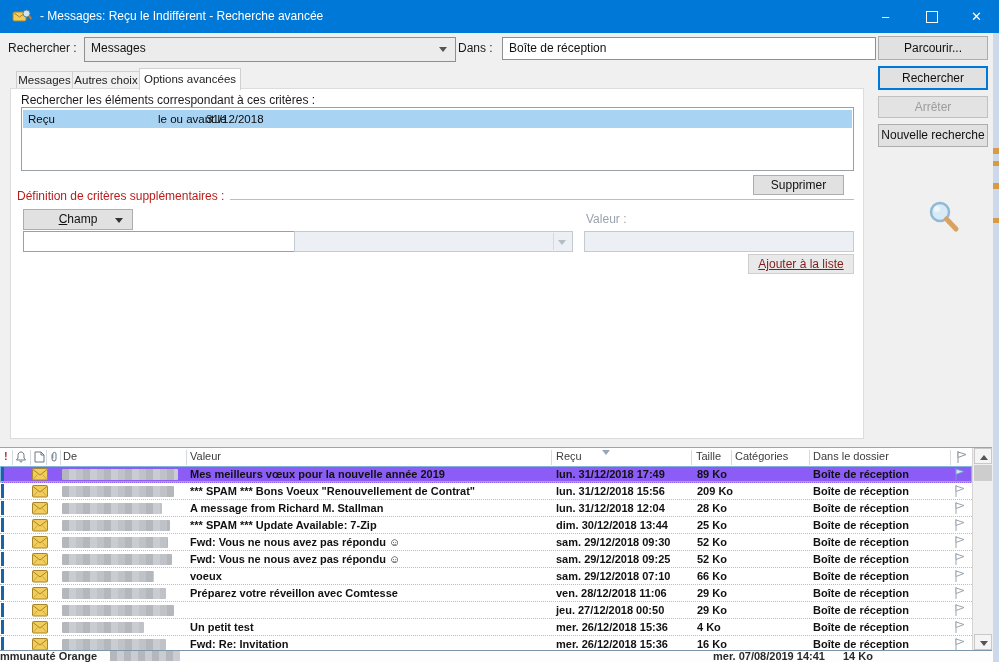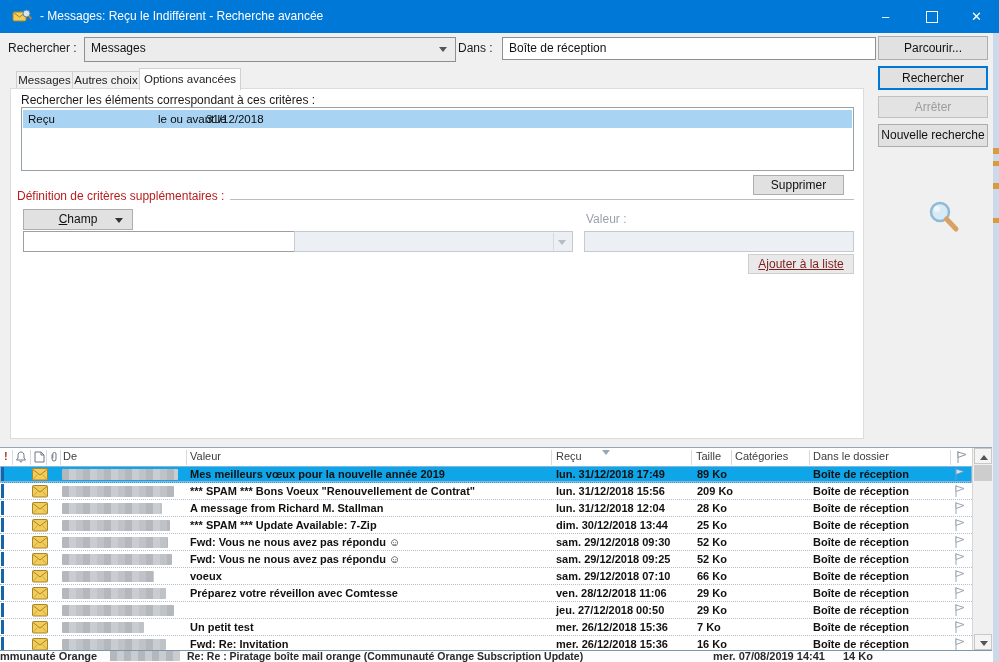--- a/index.html
+++ b/index.html
@@ -52,21 +52,21 @@
   .btn.add{left:737px;top:165px;width:106px;height:20px;line-height:18px;color:#7f1d1d;background:#e9e9e9;border-color:#cecece;text-decoration:underline;}
   .magnifier{position:absolute;left:925px;top:165px;}
   
   .results{position:absolute;left:0;top:447px;width:992px;height:204px;background:#fff;border-top:1px solid #93a6ba;border-bottom:1px solid #7f95aa;box-sizing:border-box;overflow:hidden;}
   .rheader{position:absolute;left:0;top:0;width:972px;height:18px;background:#fff;border-bottom:1px dotted #7e8ea0;font-size:11px;color:#3c3c3c;}
   .rheader span{position:absolute;top:2px;white-space:nowrap;}
   .hsep{position:absolute;top:1px;height:15px;width:1px;background:#d4dae0;}
   .sortarrow{position:absolute;left:602px;top:7px;width:0;height:0;border-left:4px solid transparent;border-right:4px solid transparent;border-top:5px solid #94a8bc;}
   .rrows{position:absolute;left:0;top:18px;width:972px;bottom:0;}
   .rrow{position:relative;height:17px;border-bottom:1px dotted #b3bfce;box-sizing:border-box;font-size:11px;font-weight:bold;color:#111;}
-  .rrow.sel{background:#0ea5e9;box-shadow:inset 0 0 0 1px #84b3dd;}
+  .rrow.sel{background:#8b5cf6;box-shadow:inset 0 0 0 1px #84b3dd;}
   .rrow span{position:absolute;top:0;line-height:16px;white-space:nowrap;}
   .ubar{left:1px;top:1px !important;width:3px;height:14px;background:#1565a8;}
   .renv{left:32px;top:2px !important;}
   .rblur{left:62px;top:3px !important;height:11px;border-radius:1px;
          background:repeating-linear-gradient(90deg,#b4b8bd 0 7px,#c9ccd1 7px 14px,#bfc3c8 14px 21px);}
   .rsub{left:190px;} .rrec{left:556px;} .rsiz{left:697px;} .rfol{left:813px;} .rflag{left:953px;top:1px !important;}
   
   .sbar{position:absolute;left:972px;top:0;bottom:0;width:20px;background:#f0f0f0;border-left:1px solid #d5d5d5;box-sizing:border-box;}
   .sbtn{position:absolute;left:1px;width:18px;height:16px;background:#f4f4f4;border:1px solid #c8c8c8;box-sizing:border-box;}
   .sbtn.up{top:0;} .sbtn.down{bottom:0;}
@@ -351,21 +351,21 @@
         <div class="rrow">
           <span class="ubar"></span>
           <span class="renv"><svg width="16" height="13" viewBox="0 0 16 13">
               <rect x="0.5" y="0.5" width="15" height="11.5" rx="1" fill="#f2cd5a" stroke="#a8842c"></rect>
               <path d="M1 1.5 L8 7 L15 1.5" fill="none" stroke="#a8842c"></path>
               <path d="M1 11.5 L5.5 6.5 M15 11.5 L10.5 6.5" fill="none" stroke="#c9a73e"></path>
             </svg></span>
           <span class="rblur" style="width:82px"></span>
           <span class="rsub">Un petit test</span>
           <span class="rrec">mer. 26/12/2018 15:36</span>
-          <span class="rsiz">7 Ko</span>
+          <span class="rsiz">4 Ko</span>
           <span class="rfol">Boîte de réception</span>
           <span class="rflag"><svg width="14" height="14" viewBox="0 0 14 14">
               <path d="M3 1 L3 13" stroke="#9aa5b1" fill="none"></path>
               <path d="M3 2 L11 4.5 L3 7.5 Z" fill="#ffffff" stroke="#9aa5b1"></path>
             </svg></span>
         </div>
         <div class="rrow">
           <span class="ubar"></span>
           <span class="renv"><svg width="16" height="13" viewBox="0 0 16 13">
               <rect x="0.5" y="0.5" width="15" height="11.5" rx="1" fill="#f2cd5a" stroke="#a8842c"></rect>
@@ -391,21 +391,20 @@
       <div class="sthumb"></div>
       <div class="sbtn down">
           <span class="tri-down"></span>
         </div>
     </div>
   </div>
 
   <div class="strip">
     <span class="sfrom">mmunauté Orange</span>
     <span class="sblur"></span>
-    <span class="ssub">Re: Re : Piratage boîte mail orange (Communauté Orange Subscription Update)</span>
     <span class="srec">mer. 07/08/2019 14:41</span>
     <span class="ssiz">14 Ko</span>
   </div>
 
   <div class="sliver">
     <i style="top:115px;height:6px;"></i>
       <i style="top:128px;height:5px;"></i>
     <i style="top:150px;height:6px;"></i>
       <i style="top:185px;height:5px;"></i>
   </div>

